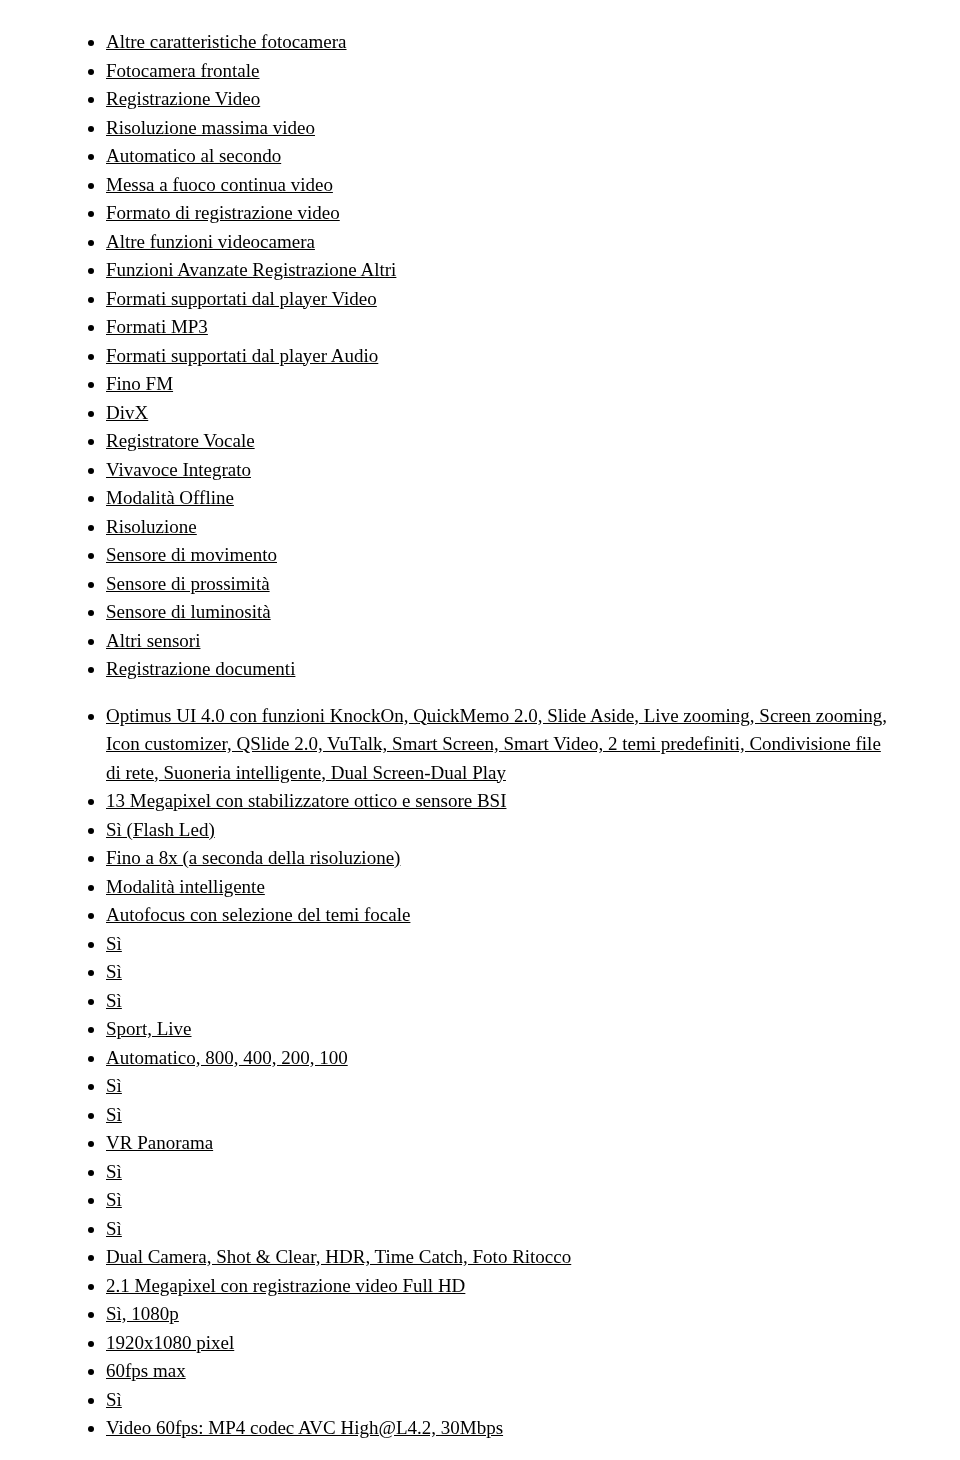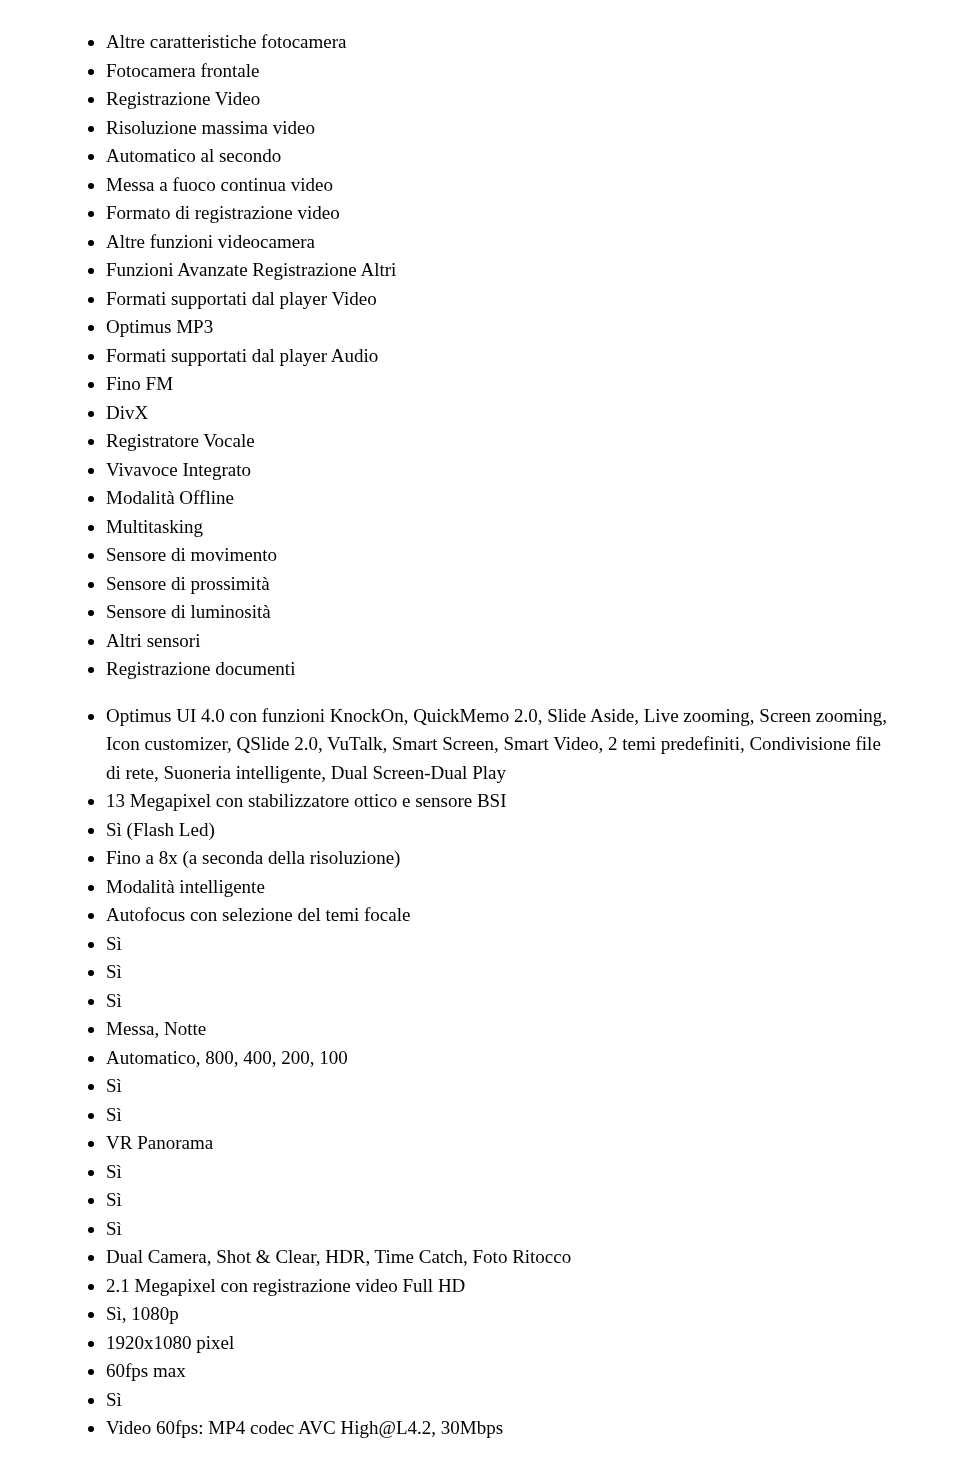--- a/index.html
+++ b/index.html
@@ -17,62 +17,63 @@
     list-style: disc;
     margin: 0;
     padding-left: 46px;
   }
   ul.first {
     margin-bottom: 18px;
   }
   li {
     margin: 0;
     padding: 0;
+    text-decoration: underline;
   }
 </style>
 </head>
 <body>
 
 <ul class="first">
   <li>Altre caratteristiche fotocamera</li>
   <li>Fotocamera frontale</li>
   <li>Registrazione Video</li>
   <li>Risoluzione massima video</li>
   <li>Automatico al secondo</li>
   <li>Messa a fuoco continua video</li>
   <li>Formato di registrazione video</li>
   <li>Altre funzioni videocamera</li>
   <li>Funzioni Avanzate Registrazione Altri</li>
   <li>Formati supportati dal player Video</li>
-  <li>Optimus MP3</li>
+  <li>Formati MP3</li>
   <li>Formati supportati dal player Audio</li>
   <li>Fino FM</li>
   <li>DivX</li>
   <li>Registratore Vocale</li>
   <li>Vivavoce Integrato</li>
   <li>Modalità Offline</li>
-  <li>Multitasking</li>
+  <li>Risoluzione</li>
   <li>Sensore di movimento</li>
   <li>Sensore di prossimità</li>
   <li>Sensore di luminosità</li>
   <li>Altri sensori</li>
   <li>Registrazione documenti</li>
 </ul>
 
 <ul>
   <li>Optimus UI 4.0 con funzioni KnockOn, QuickMemo 2.0, Slide Aside, Live zooming, Screen zooming, Icon customizer, QSlide 2.0, VuTalk, Smart Screen, Smart Video, 2 temi predefiniti, Condivisione file di rete, Suoneria intelligente, Dual Screen-Dual Play</li>
   <li>13 Megapixel con stabilizzatore ottico e sensore BSI</li>
   <li>Sì (Flash Led)</li>
   <li>Fino a 8x (a seconda della risoluzione)</li>
   <li>Modalità intelligente</li>
   <li>Autofocus con selezione del temi focale</li>
   <li>Sì</li>
   <li>Sì</li>
   <li>Sì</li>
-  <li>Messa, Notte</li>
+  <li>Sport, Live</li>
   <li>Automatico, 800, 400, 200, 100</li>
   <li>Sì</li>
   <li>Sì</li>
   <li>VR Panorama</li>
   <li>Sì</li>
   <li>Sì</li>
   <li>Sì</li>
   <li>Dual Camera, Shot &amp; Clear, HDR, Time Catch, Foto Ritocco</li>
   <li>2.1 Megapixel con registrazione video Full HD</li>
   <li>Sì, 1080p</li>

